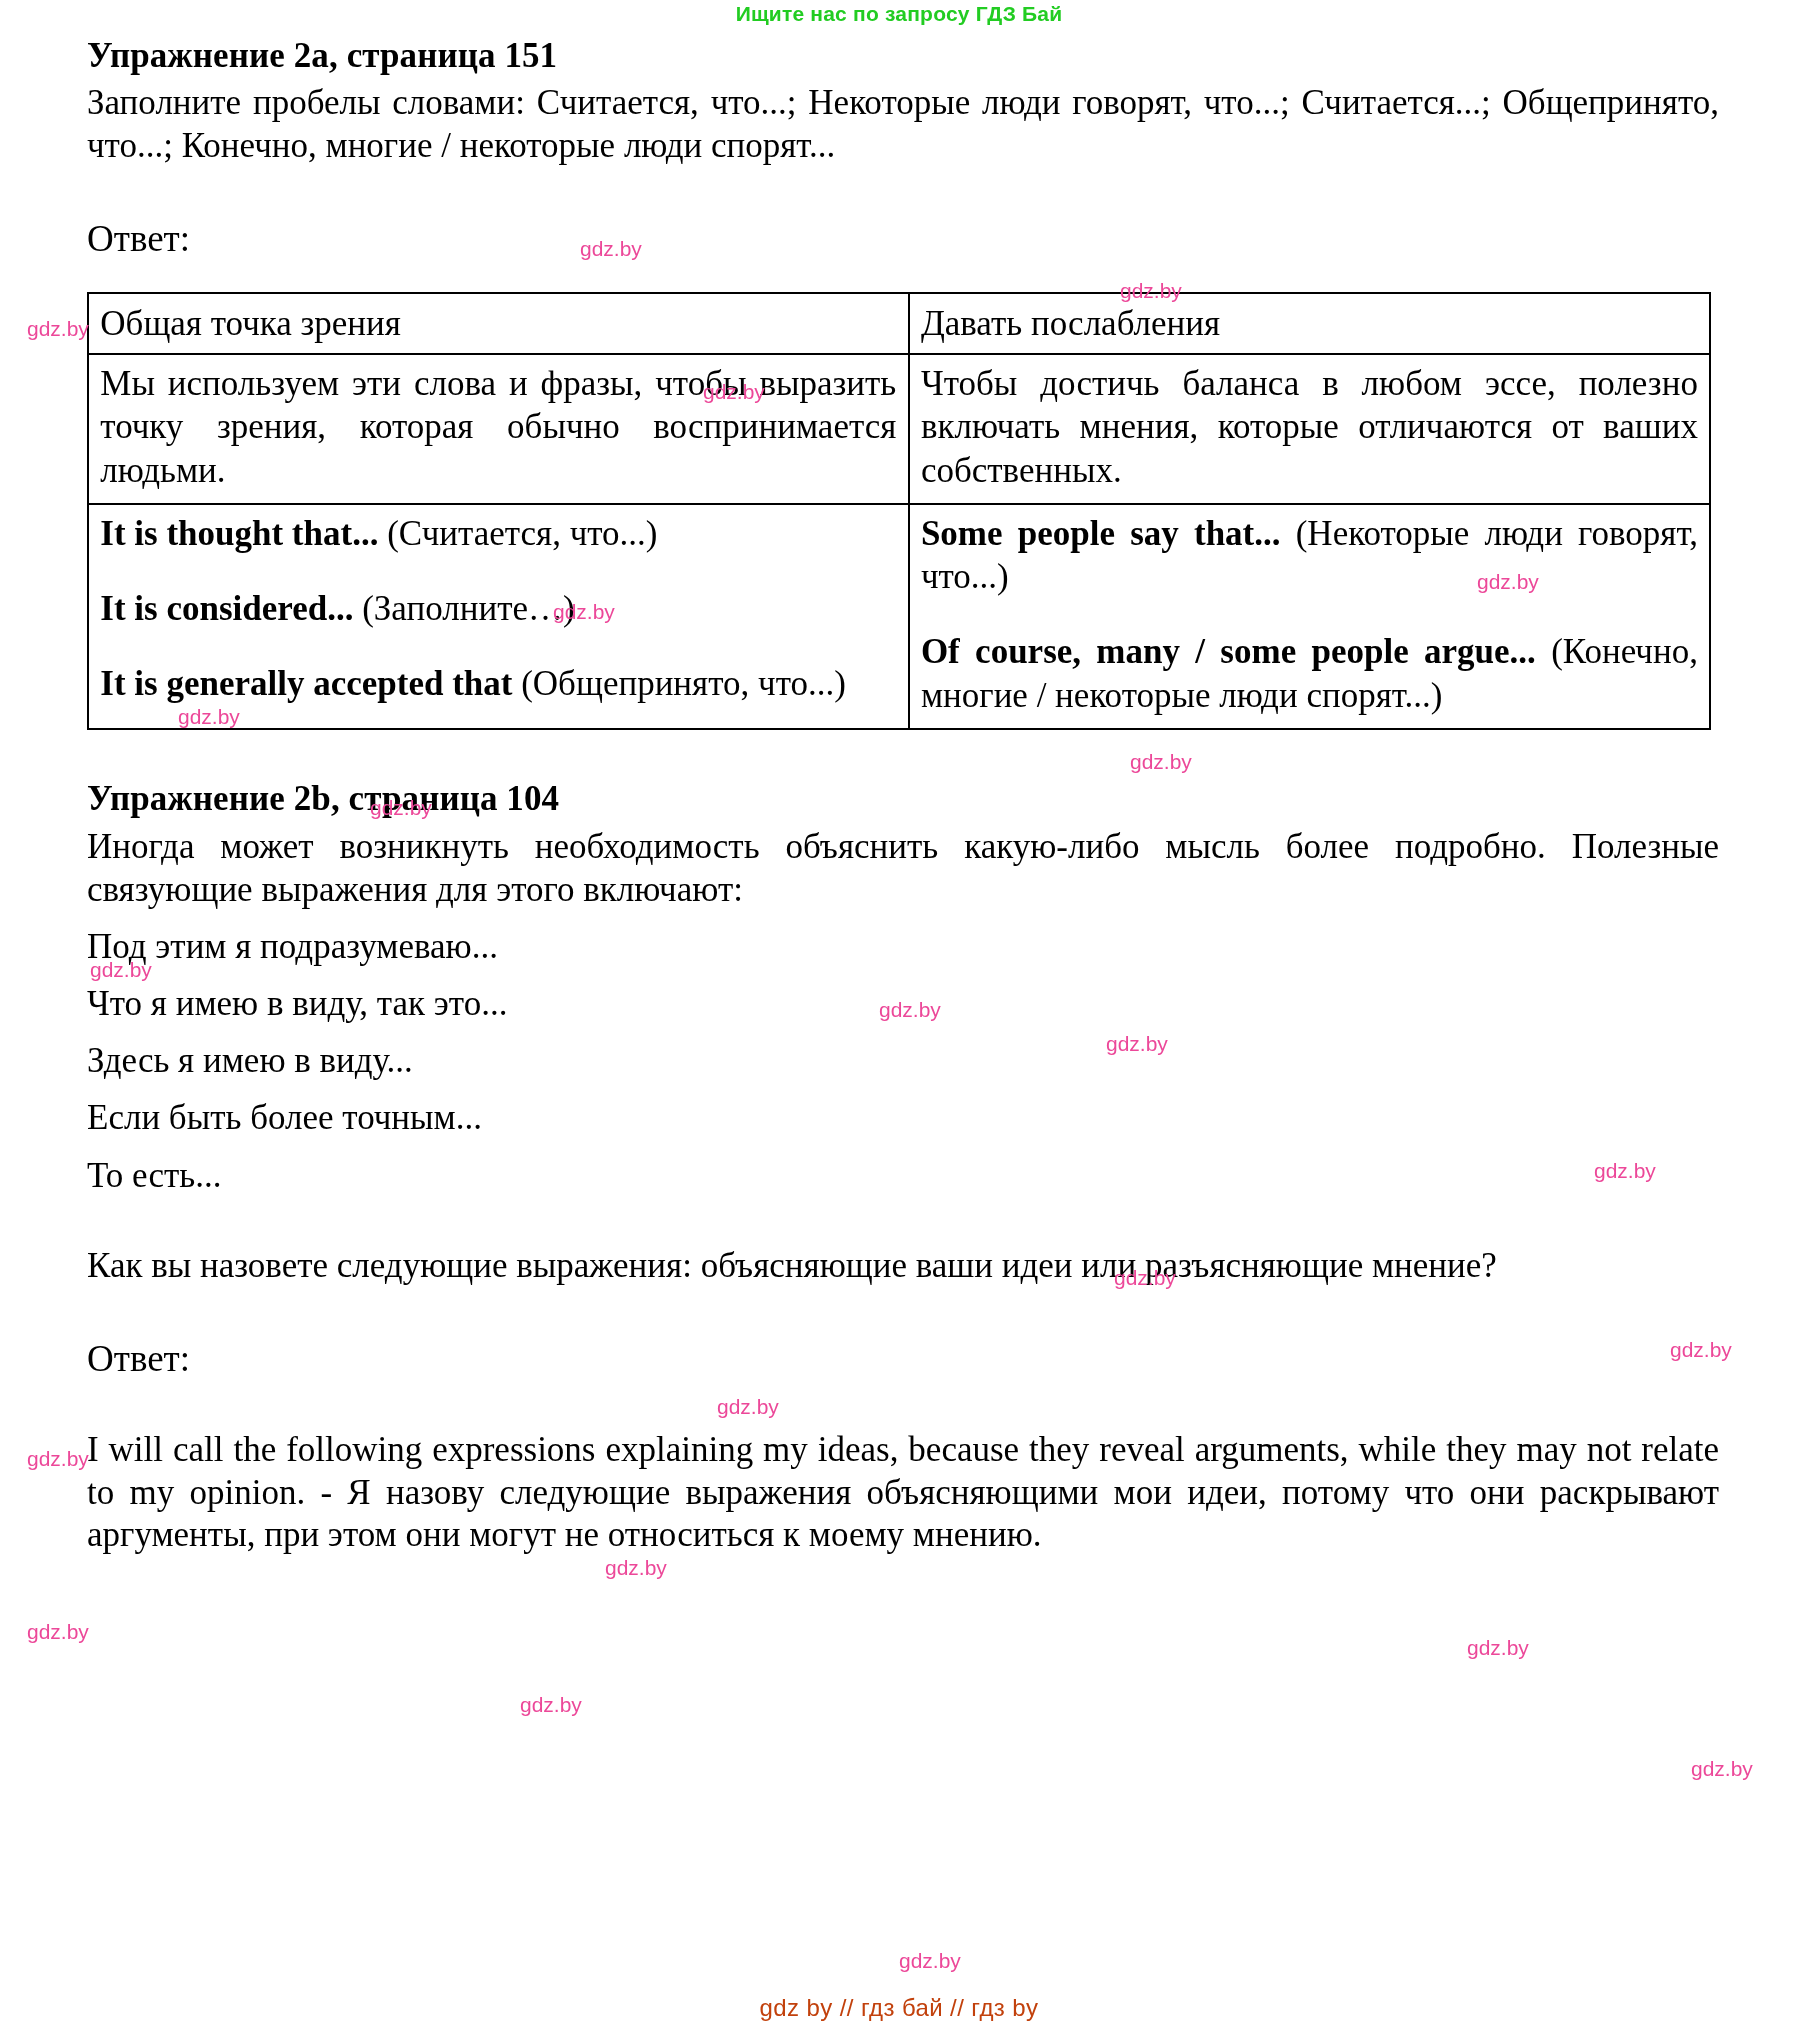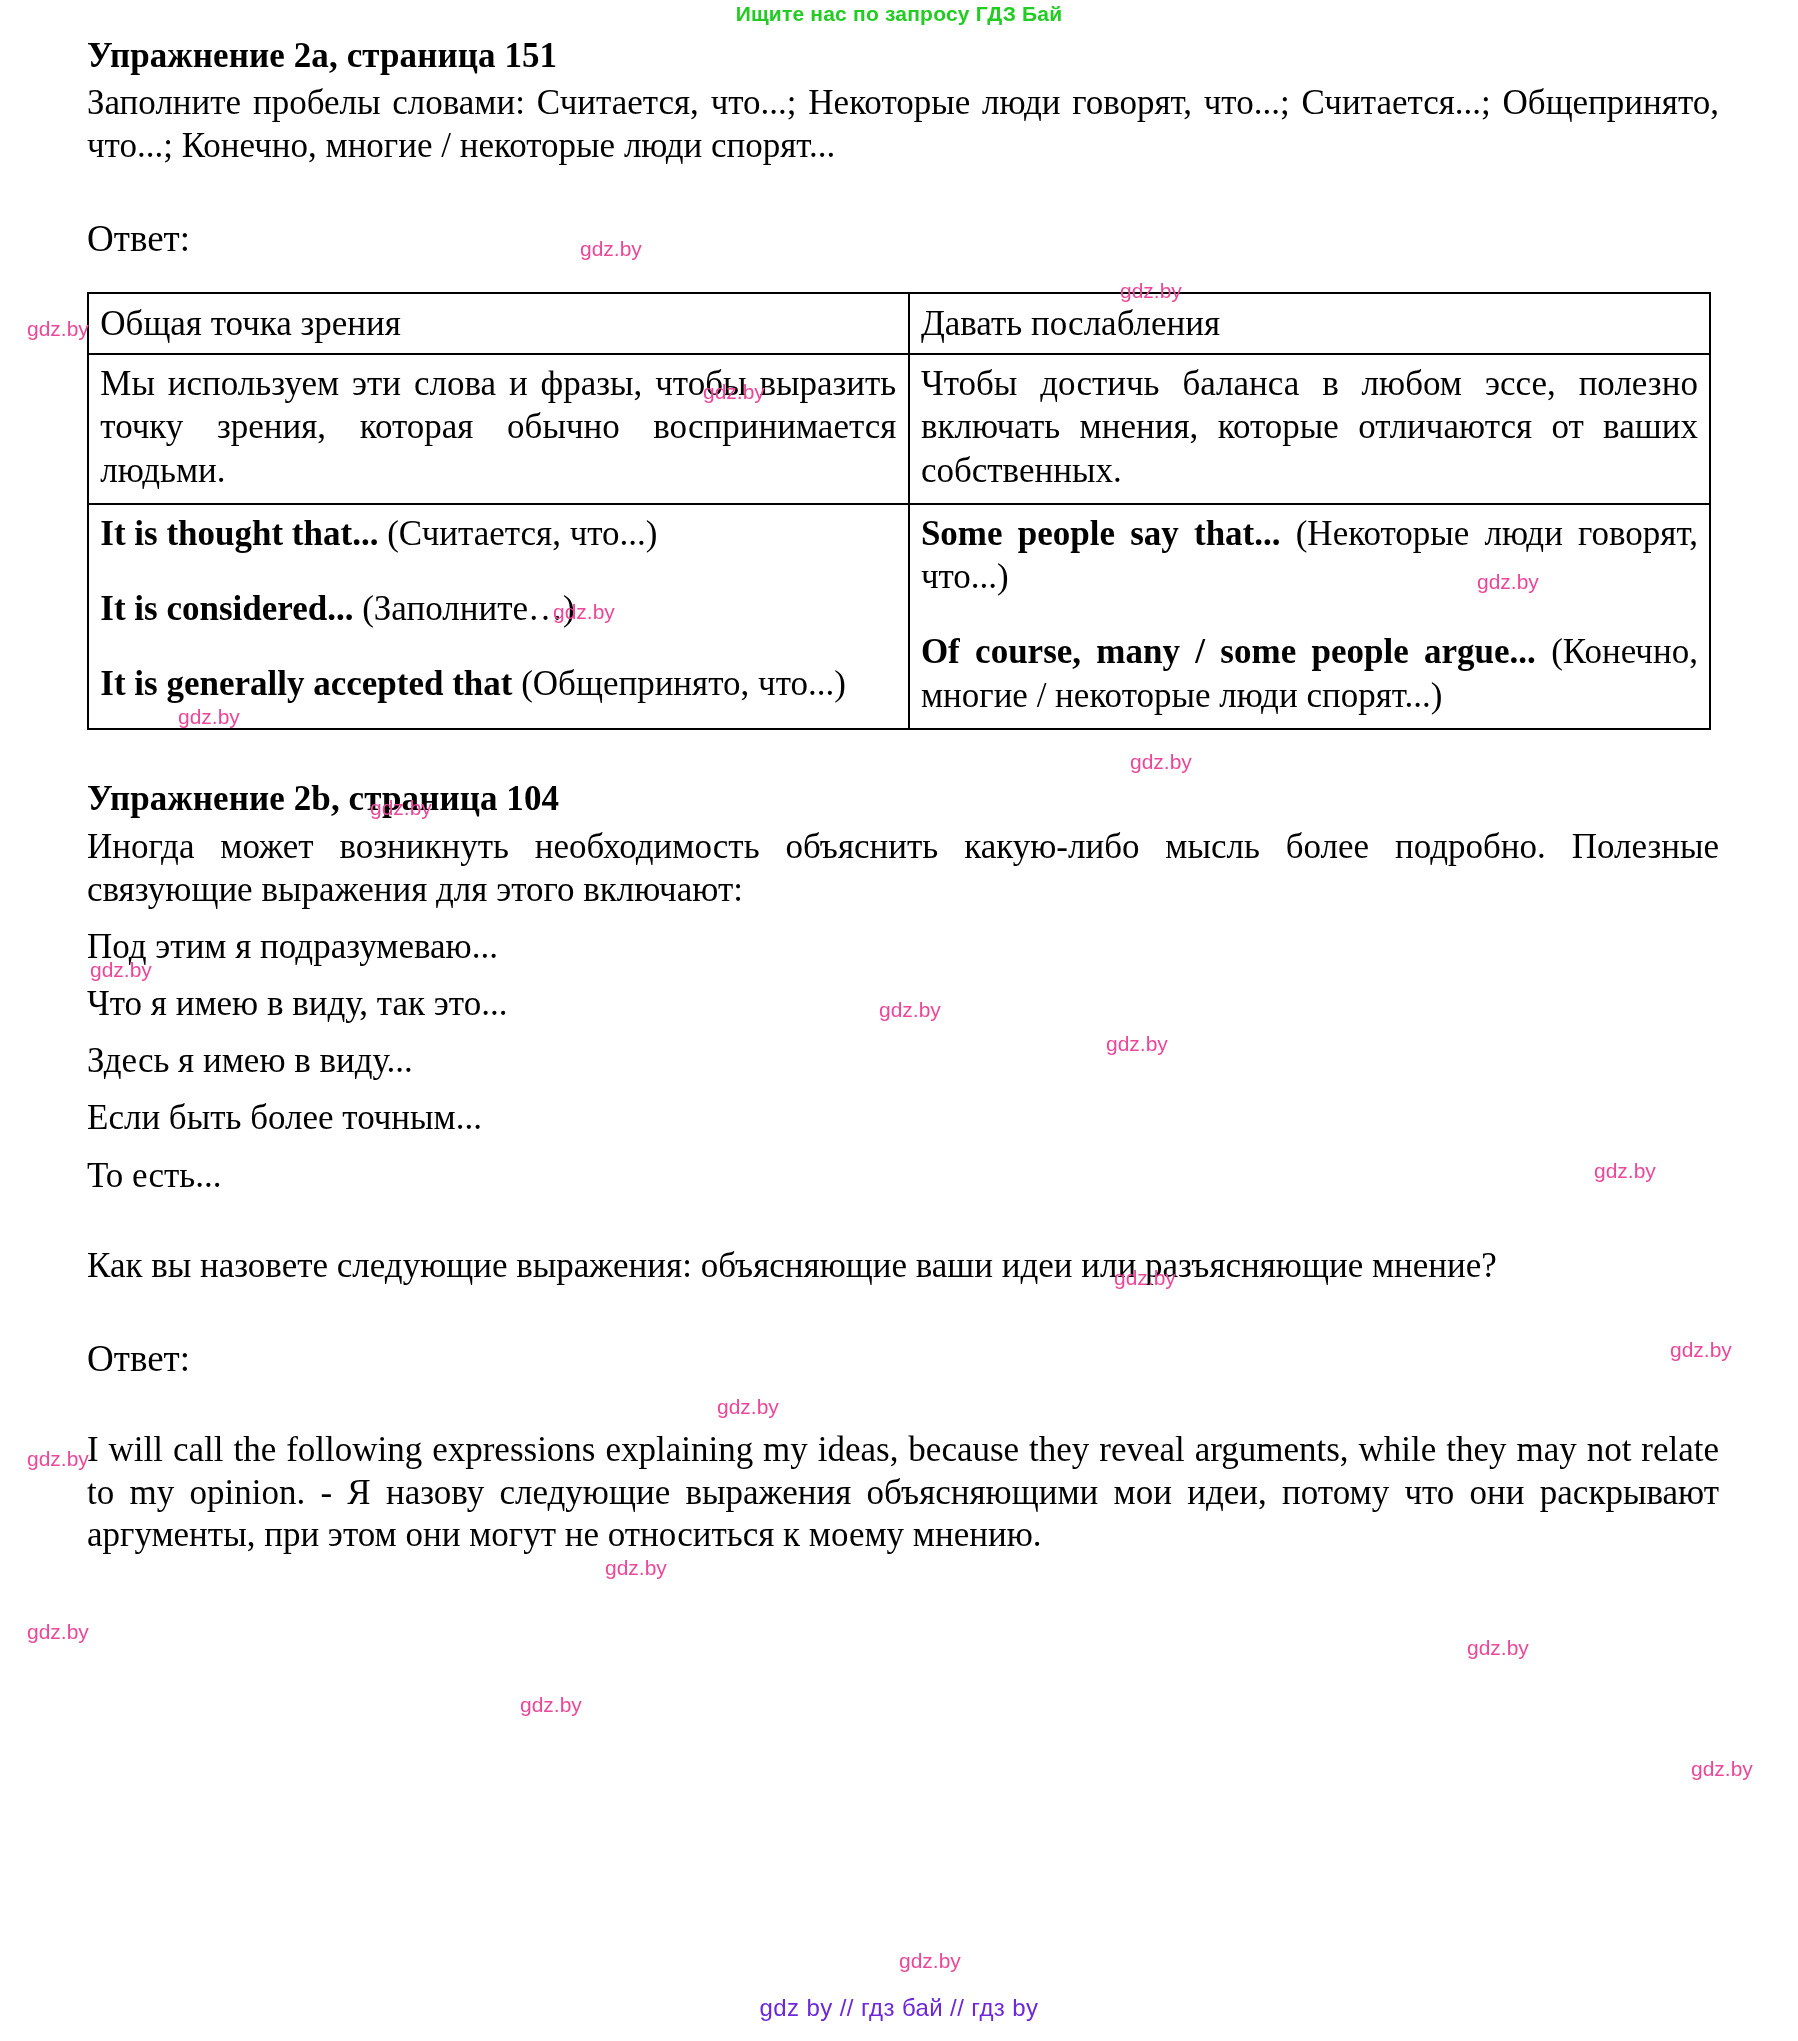--- a/index.html
+++ b/index.html
@@ -103,21 +103,21 @@
 
   
   .footer {
     position: absolute;
     left: 0;
     top: 1994px;
     width: 1798px;
     text-align: center;
     font-family: "Liberation Sans", "DejaVu Sans", sans-serif;
     font-size: 24px;
-    color: #6d28d9;
+    color: #c2410c;
     letter-spacing: 0.4px;
   }
 
   
   .wm {
     position: absolute;
     font-family: "Liberation Sans", "DejaVu Sans", sans-serif;
     font-size: 21px;
     color: #ec4899;
     white-space: nowrap;

